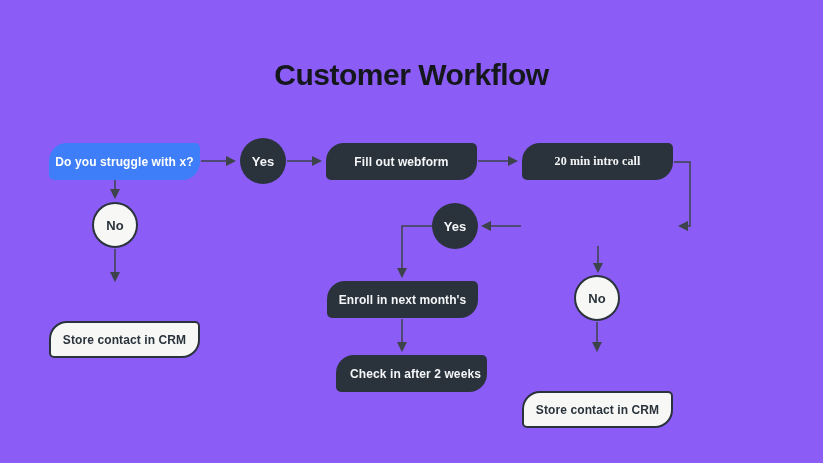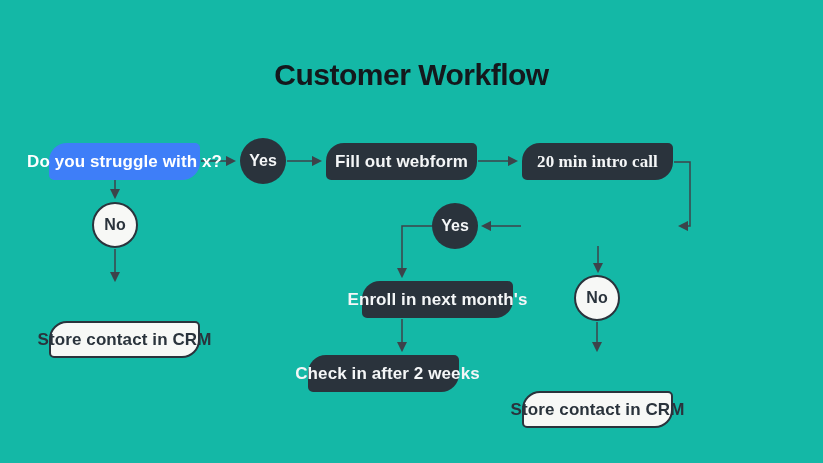--- a/index.html
+++ b/index.html
@@ -5,21 +5,21 @@
   html, body {
     margin: 0;
     padding: 0;
     background: #ffffff;
     font-family: "Liberation Sans", sans-serif;
   }
   .stage {
     position: relative;
     width: 823px;
     height: 463px;
-    background: #14b8a6;
+    background: #8b5cf6;
     overflow: hidden;
   }
   .title {
     position: absolute;
     top: 38px;
     left: 0;
     width: 100%;
     text-align: center;
     font-size: 30px;
     font-weight: 700;
@@ -41,21 +41,21 @@
   #arrowhead path { fill: var(--line, #3c434a); }
   .box {
     position: absolute;
     box-sizing: border-box;
     width: 151px;
     height: 37px;
     border-radius: 18px 5px 18px 5px;
     display: flex;
     align-items: center;
     justify-content: center;
-    font-size: 17px;
+    font-size: 12px;
     font-weight: 700;
     white-space: nowrap;
     letter-spacing: 0.1px;
   }
   .box.blue  { background: var(--blue, #3e7ef8); color: #ffffff; }
   .box.dark  { background: var(--dark, #2a333c); color: #f4f6f7; }
   .box.light {
     background: var(--light, #f7f8f6);
     color: var(--dark, #2a333c);
     border: 2px solid var(--dark, #2a333c);
@@ -63,21 +63,21 @@
   }
   .circle {
     position: absolute;
     box-sizing: border-box;
     width: 46px;
     height: 46px;
     border-radius: 50%;
     display: flex;
     align-items: center;
     justify-content: center;
-    font-size: 16px;
+    font-size: 13px;
     font-weight: 700;
   }
   .circle.dark { background: var(--dark, #2a333c); color: #f4f6f7; }
   .circle.light {
     background: var(--light, #f7f8f6);
     color: var(--dark, #2a333c);
     border: 2px solid var(--dark, #2a333c);
   }
 </style>
 </head>
@@ -128,25 +128,25 @@
   </div>
 
   <div class="circle light" style="left:92px; top:202px;">
     <span>No</span>
   </div>
 
   <div class="box light" style="left:49px; top:285px;">
     <span>Store contact in CRM</span>
   </div>
 
-  <div class="box dark" style="left:327px; top:281px;margin-left:35px;">
+  <div class="box dark" style="left:327px; top:281px;">
     <span>Enroll in next month's</span>
   </div>
 
-  <div class="box dark" style="left:308px; top:355px;padding-left:8px;">
+  <div class="box dark" style="left:336px; top:355px;padding-left:8px;">
     <span>Check in after 2 weeks</span>
   </div>
 
   <div class="circle light" style="left:574px; top:275px;">
     <span>No</span>
   </div>
 
   <div class="box light" style="left:522px; top:355px;">
     <span>Store contact in CRM</span>
   </div>

